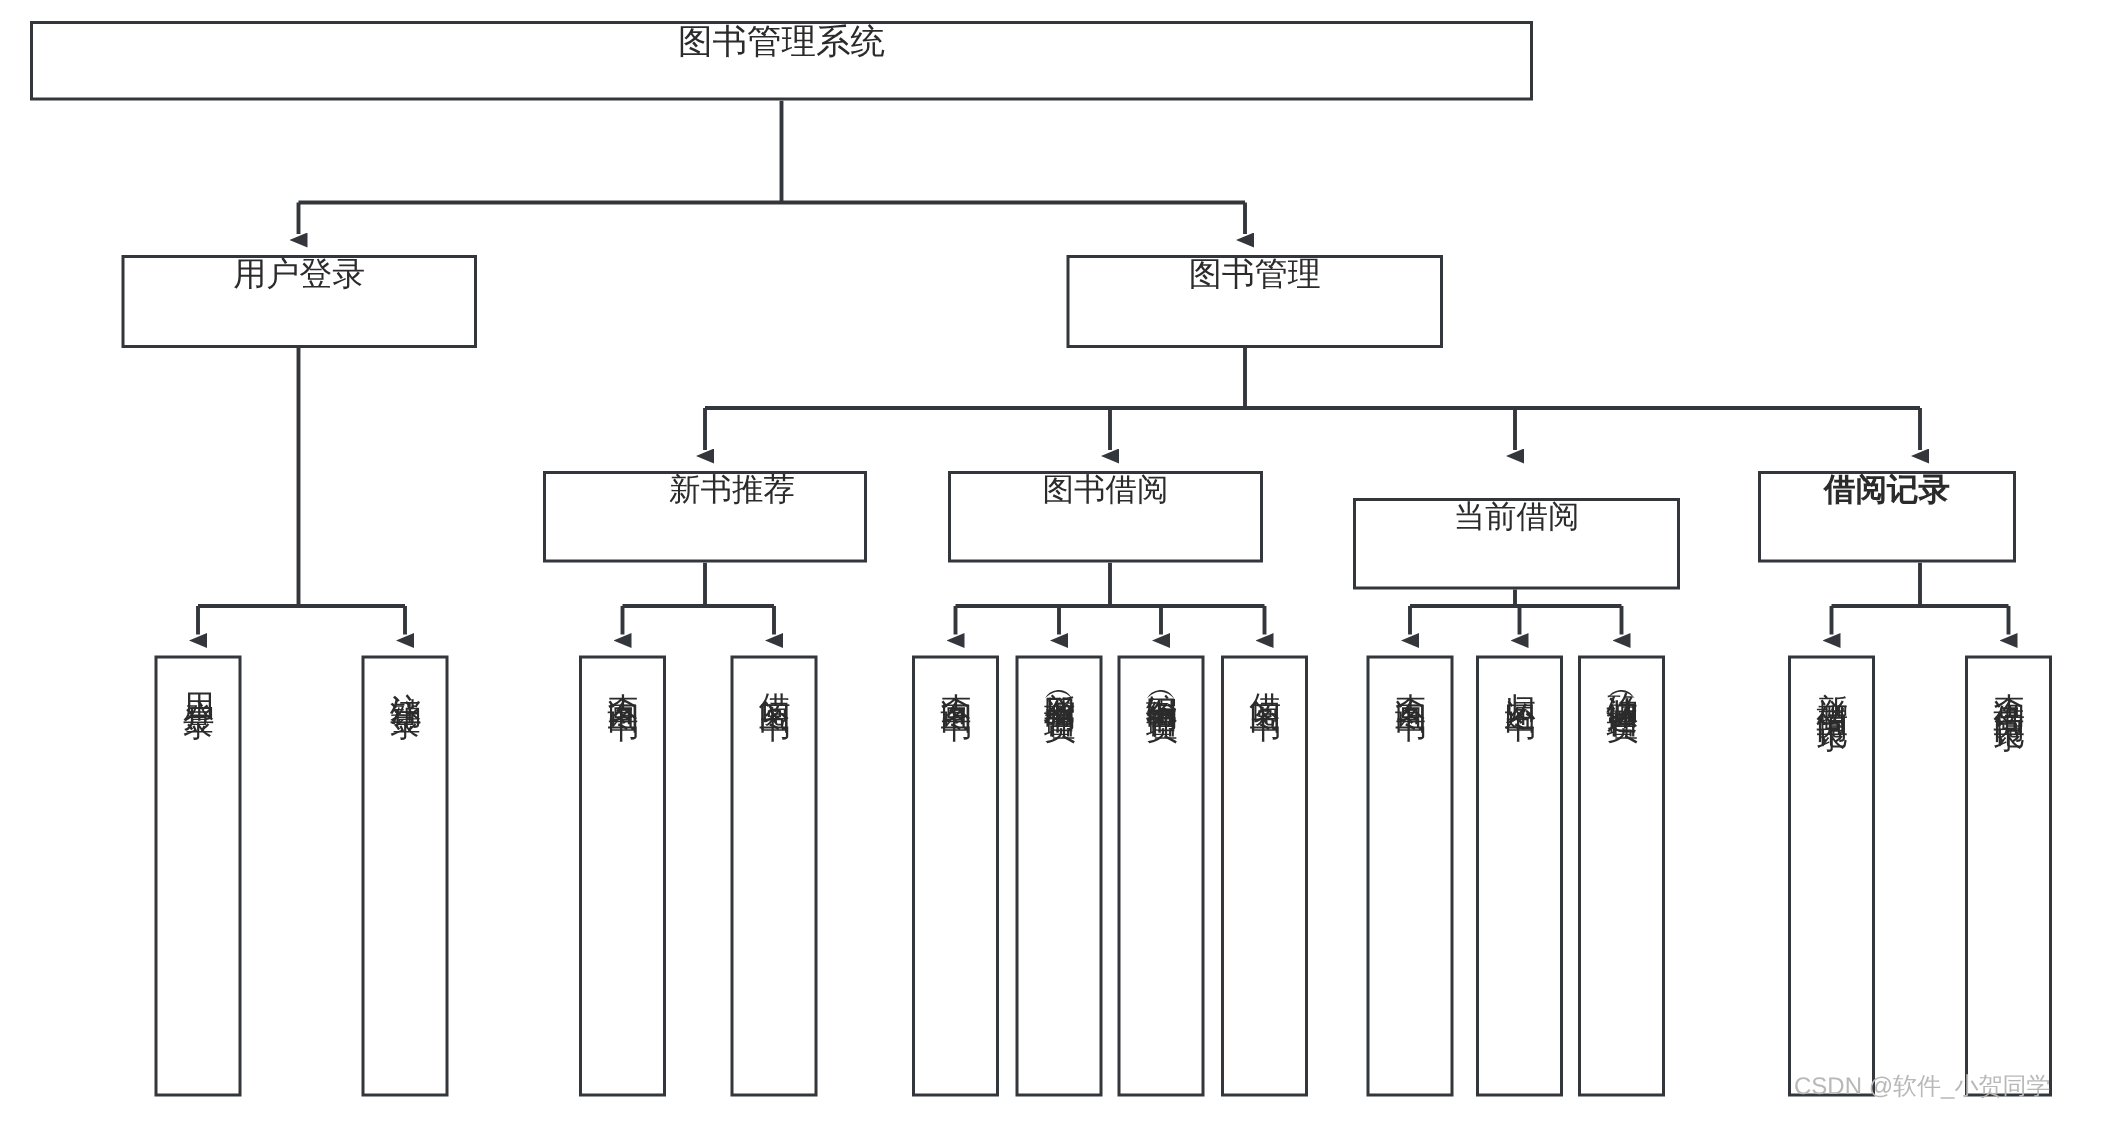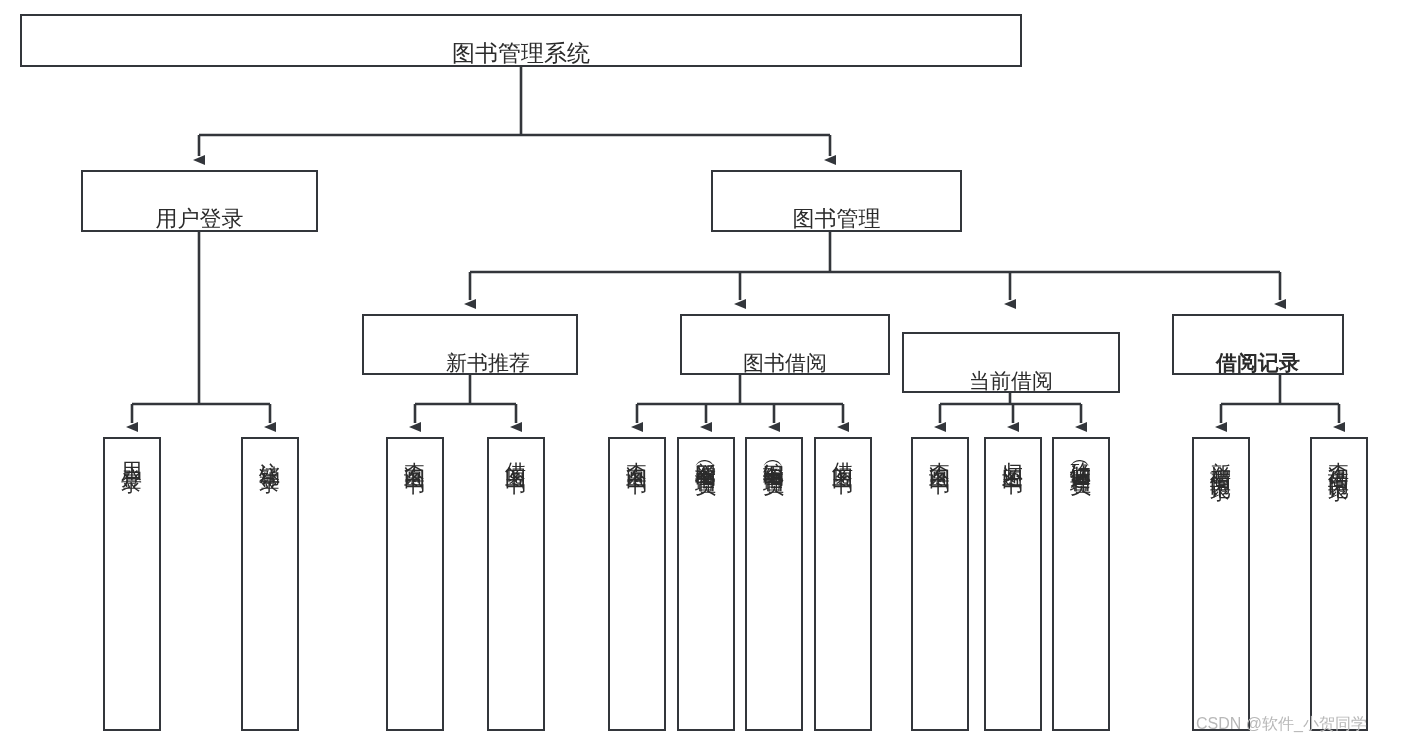--- a/index.html
+++ b/index.html
@@ -24,21 +24,21 @@
     width: 1405px;
     height: 747px;
     pointer-events: none;
   }
   .node {
     position: absolute;
     box-sizing: border-box;
     background: #ffffff;
     border: 2px solid #33363b;
     display: flex;
-    align-items: flex-end;
+    align-items: flex-start;
     justify-content: center;
     z-index: 2;
   }
   .node .label {
     color: #2b2b2b;
     white-space: nowrap;
     line-height: 1.02;
   }
   .node-root .label { font-size: 23px; }
   .node-l2 .label  { font-size: 22px; }
@@ -131,21 +131,21 @@
   <div class="node node-l2" style="left: 81px; top: 170px; width: 237px; height: 62px;">
     <span class="label">用户登录</span>
   </div>
   <div class="node node-l2" style="left: 711px; top: 170px; width: 251px; height: 62px;">
     <span class="label">图书管理</span>
   </div>
 
   <div class="node node-l3" style="left: 362px; top: 314px; width: 216px; height: 61px; padding-left: 36px;">
     <span class="label">新书推荐</span>
   </div>
-  <div class="node node-l3" style="left: 632px; top: 314px; width: 210px; height: 61px; margin-left: 48px;">
+  <div class="node node-l3" style="left: 632px; top: 314px; width: 210px; height: 61px;">
     <span class="label">图书借阅</span>
   </div>
   <div class="node node-l3" style="left: 902px; top: 332px; width: 218px; height: 61px;">
     <span class="label">当前借阅</span>
   </div>
   <div class="node node-l3" style="left: 1172px; top: 314px; width: 172px; height: 61px; font-weight: bold;">
     <span class="label">借阅记录</span>
   </div>
 
   <div class="node node-leaf" style="left: 103px; top: 437px; width: 58px; height: 294px;">

